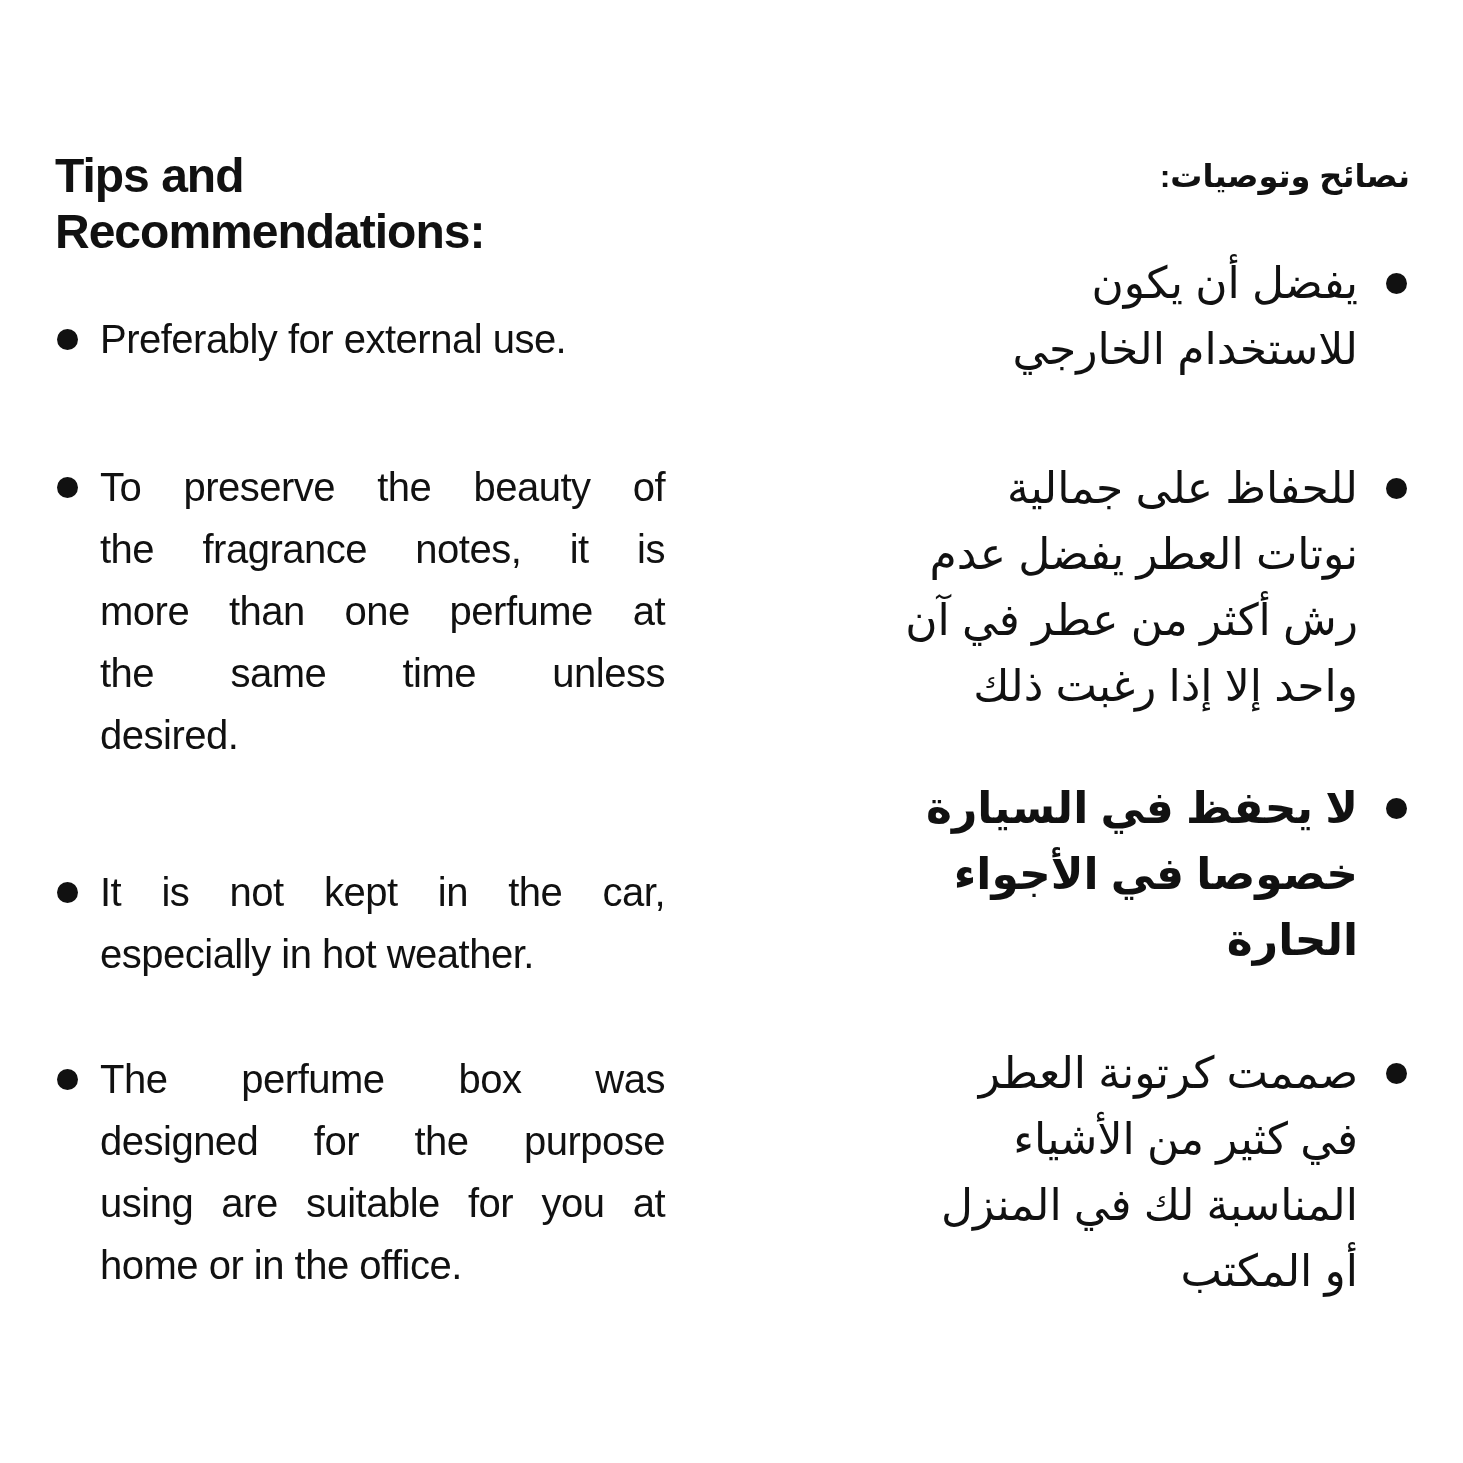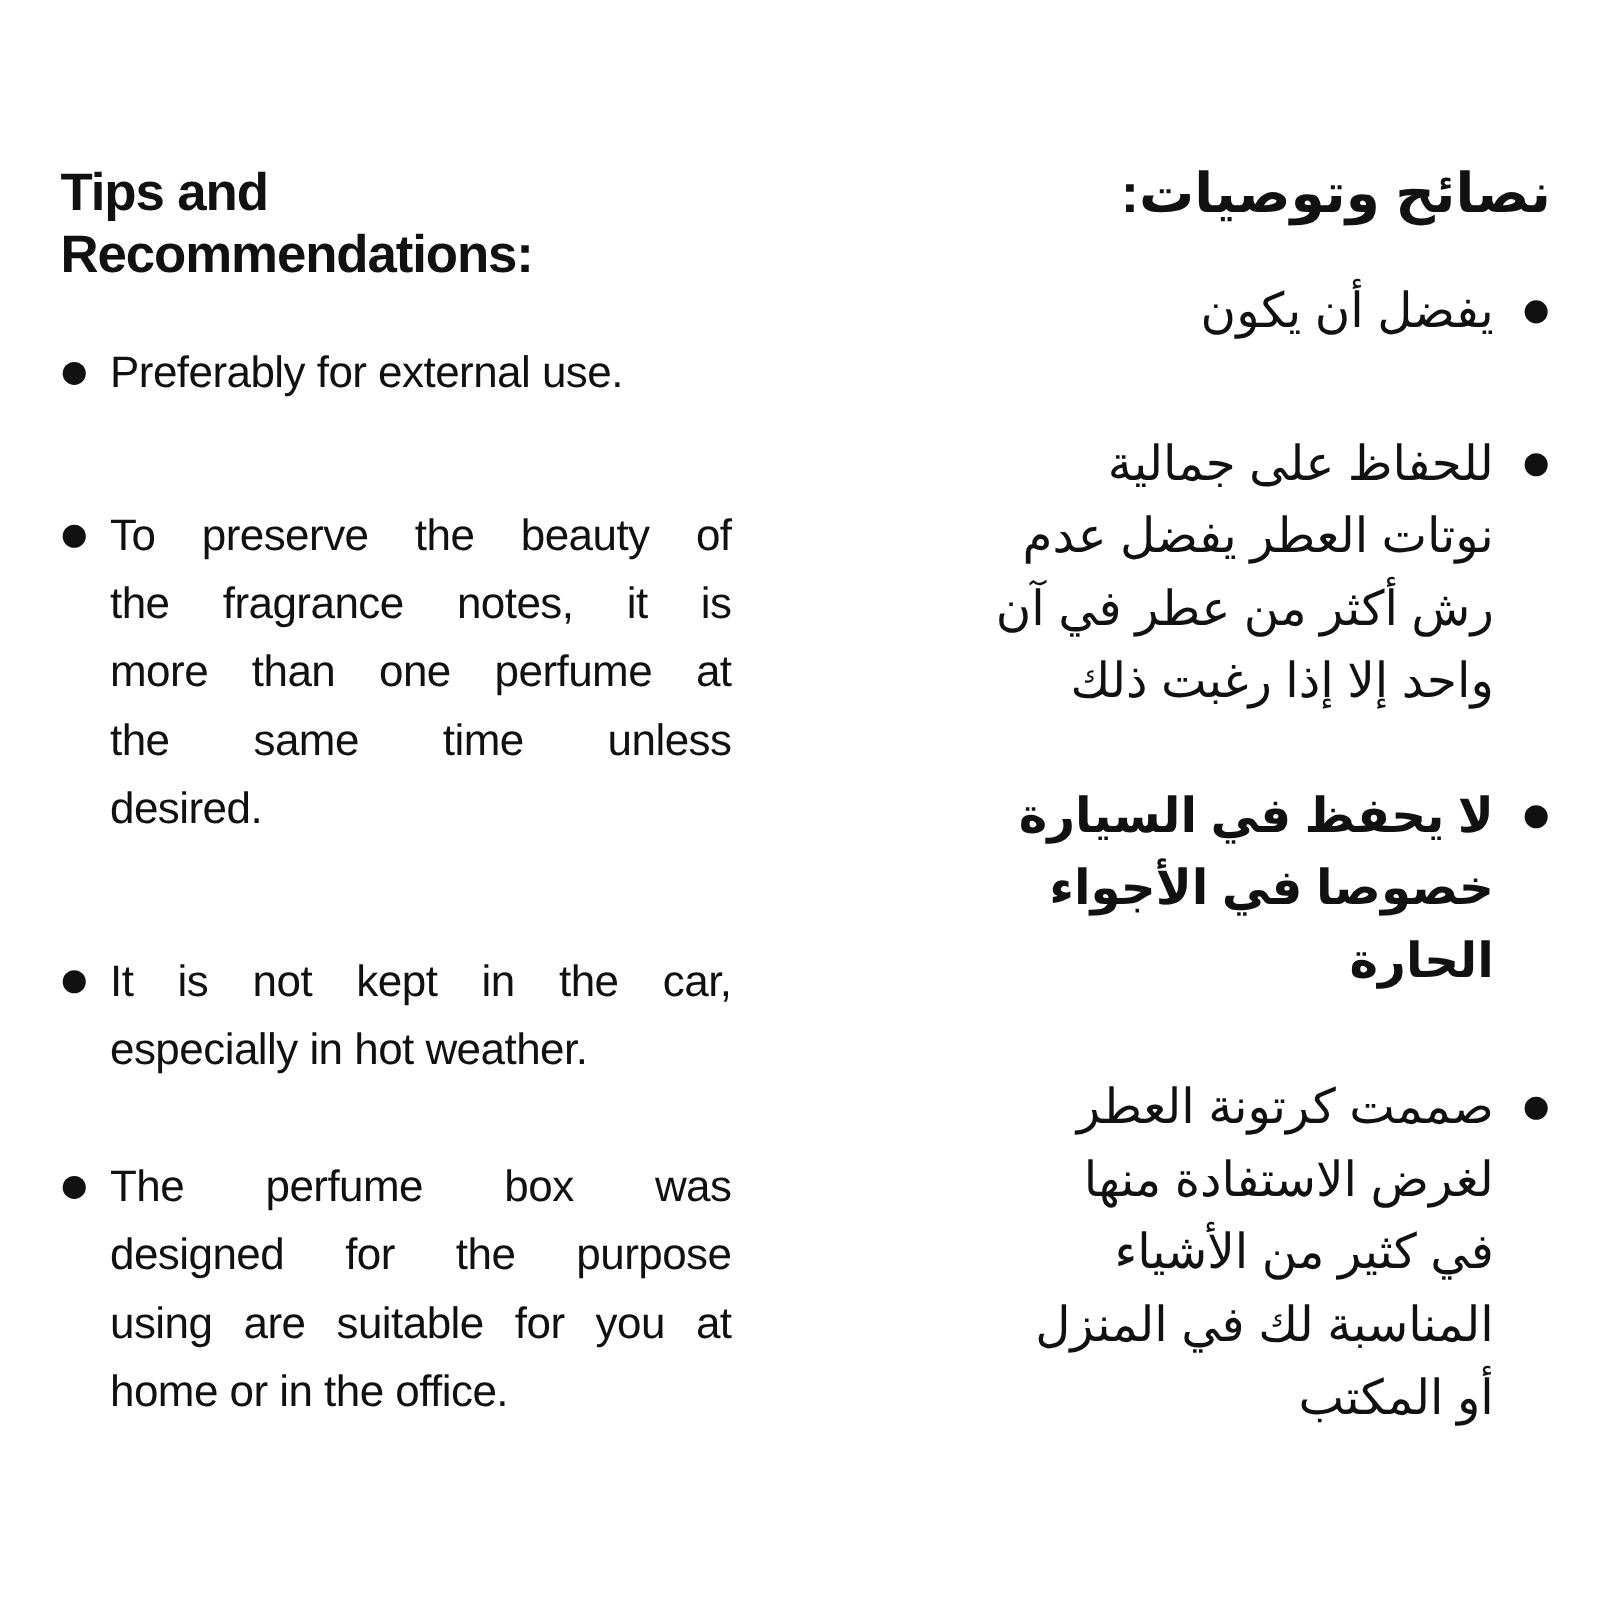--- a/index.html
+++ b/index.html
@@ -64,21 +64,21 @@
   
   .col-ar {
     position: absolute;
     right: 53px;
     top: 148px;
     width: 552px;
     direction: rtl;
   }
   .col-ar h1 {
     margin: 0;
-    font-size: 50px;
+    font-size: 32px;
     line-height: 56px;
     font-weight: bold;
     text-align: right;
   }
   .col-ar ul {
     margin: 0;
     padding: 0;
     list-style: none;
   }
   .col-ar li {
@@ -130,33 +130,33 @@
         <div class="line">home or in the office.</div>
       </li>
     </ul>
 </div>
 
 <div class="col-ar" dir="rtl" lang="ar">
   <h1>نصائح وتوصيات:</h1>
   <ul>
       <li>
         <div class="line">يفضل أن يكون</div>
+        <div class="line">للاستخدام الخارجي</div>
       </li>
       <li>
         <div class="line">للحفاظ على جمالية</div>
         <div class="line">نوتات العطر يفضل عدم</div>
         <div class="line">رش أكثر من عطر في آن</div>
         <div class="line">واحد إلا إذا رغبت ذلك</div>
       </li>
       <li>
         <div class="line">لا يحفظ في السيارة</div>
         <div class="line">خصوصا في الأجواء</div>
         <div class="line">الحارة</div>
       </li>
       <li>
         <div class="line">صممت كرتونة العطر</div>
-        <div class="line">لغرض الاستفادة منها</div>
         <div class="line">في كثير من الأشياء</div>
         <div class="line">المناسبة لك في المنزل</div>
         <div class="line">أو المكتب</div>
       </li>
     </ul>
 </div>
 
 </body></html>

